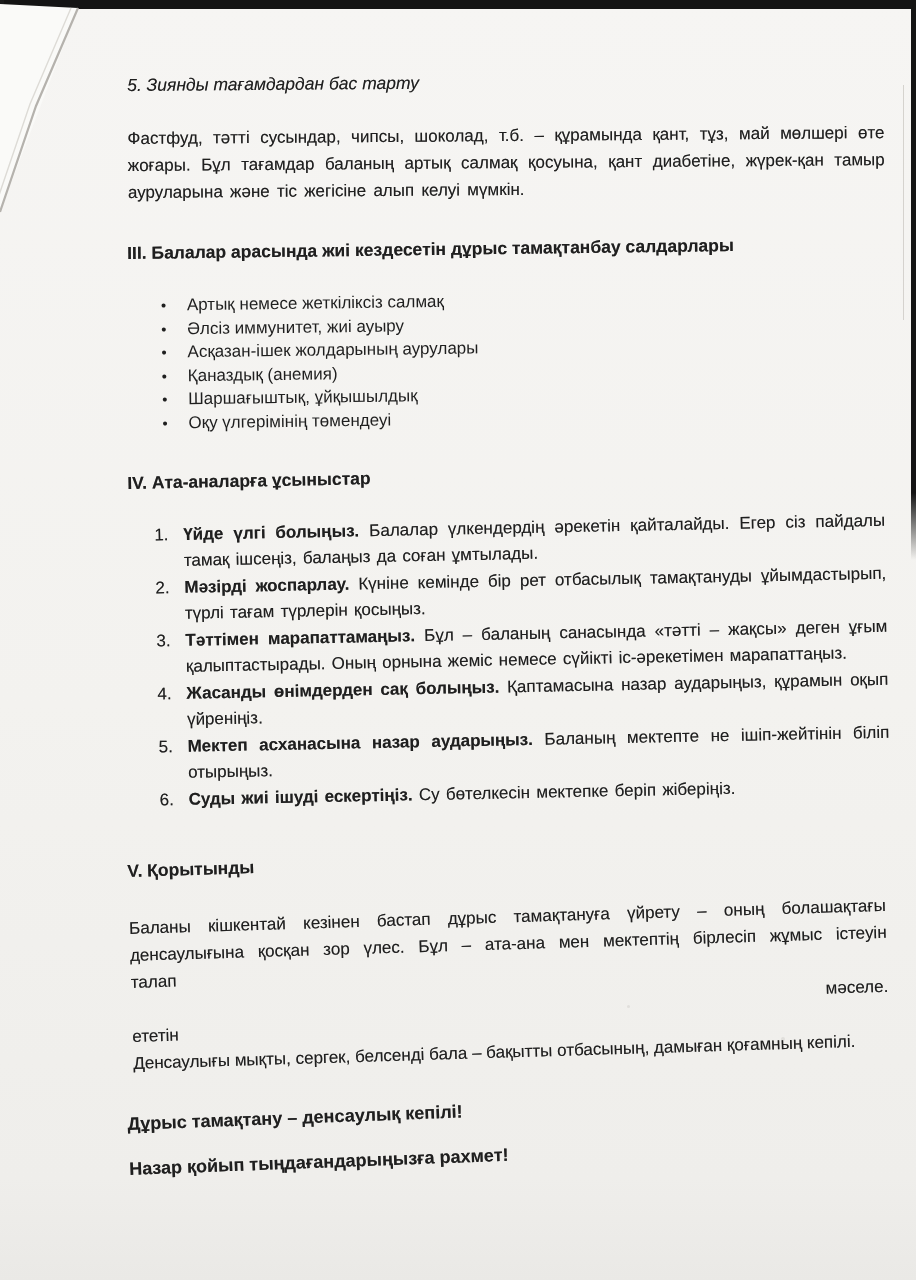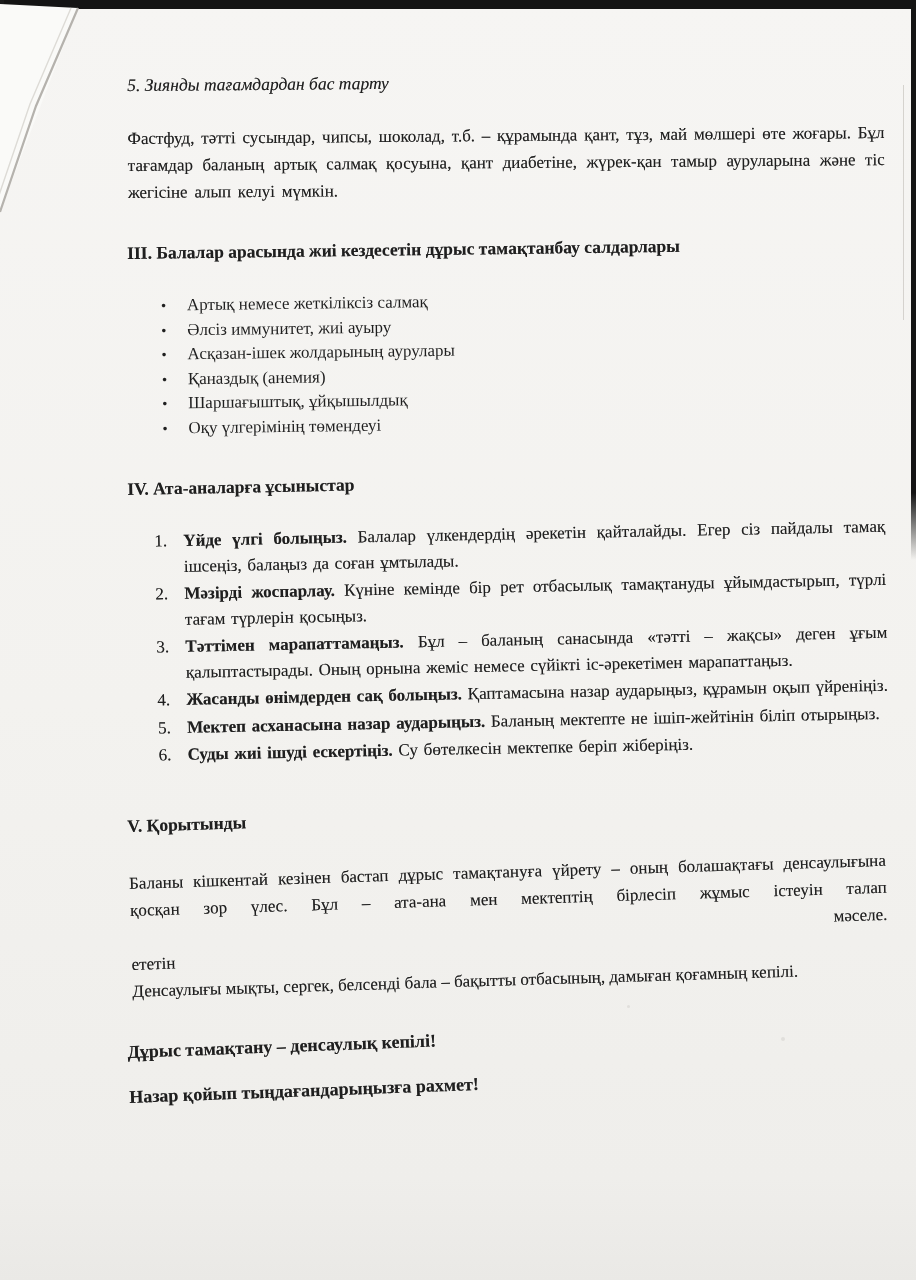--- a/index.html
+++ b/index.html
@@ -2,21 +2,21 @@
 <html><head>
 <meta charset="utf-8">
 <style>
   html,body{margin:0;padding:0;background:#d9d9d9;}
   .scan{
     position:relative;
     width:916px;height:1280px;
     margin:0 auto;
     background:linear-gradient(180deg,#f6f5f3 0%,#f3f2ef 55%,#efeeeb 92%,#eae9e6 100%);
     overflow:hidden;
-    font-family:Liberation Serif, serif;
+    font-family:Liberation Sans, sans-serif;
     color:#1f1f1f;
   }
   
   .bar-top{position:absolute;top:0;left:0;right:0;height:9px;background:#141414;}
   .bar-right{position:absolute;top:0;right:0;width:5px;height:560px;
     background:linear-gradient(180deg,#141414 88%,rgba(20,20,20,0) 100%);}
   .bar-left{position:absolute;top:0;left:0;width:4px;height:170px;
     background:linear-gradient(180deg,#1b1b1b 85%,rgba(27,27,27,0) 100%);}
   .page-edge-line{position:absolute;right:12px;top:85px;width:1px;height:235px;
     background:#c9c7c2;opacity:.75;}

